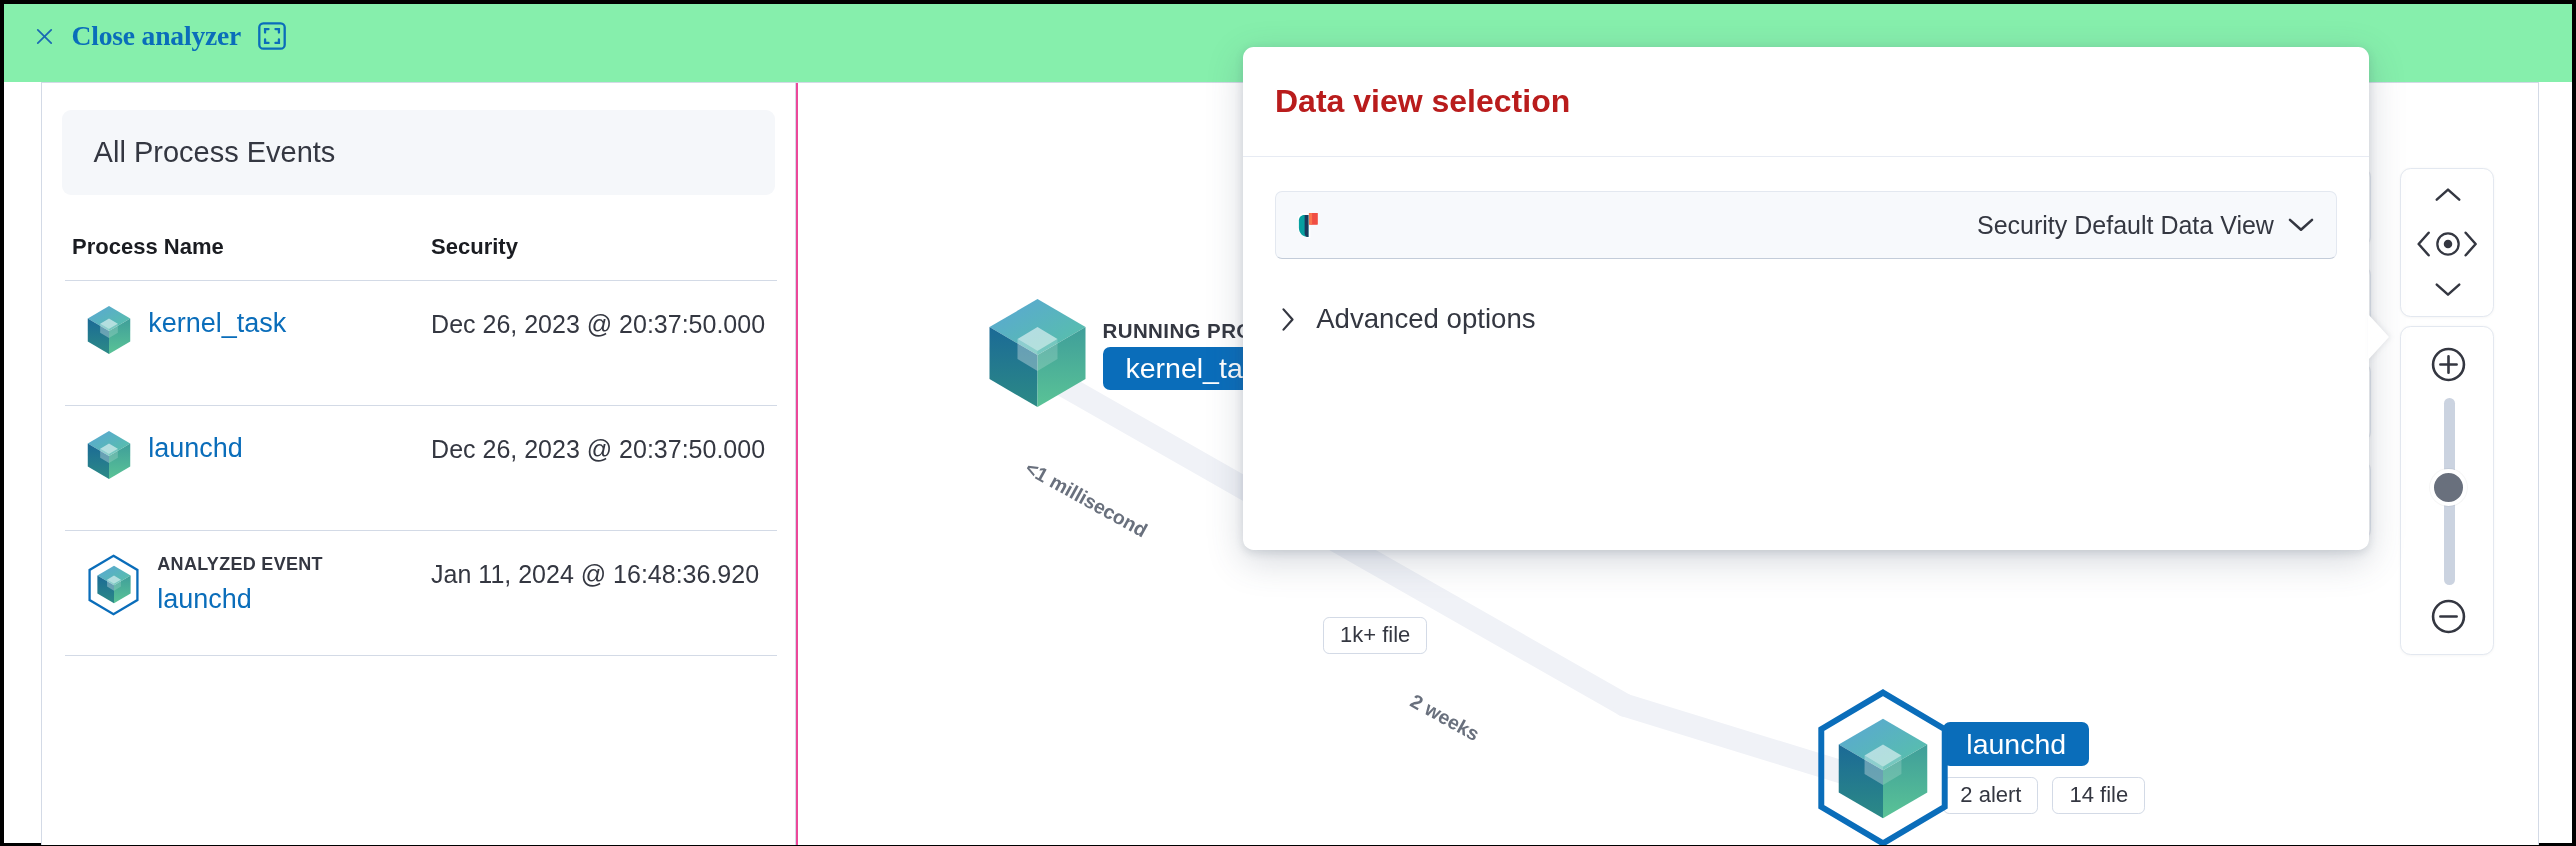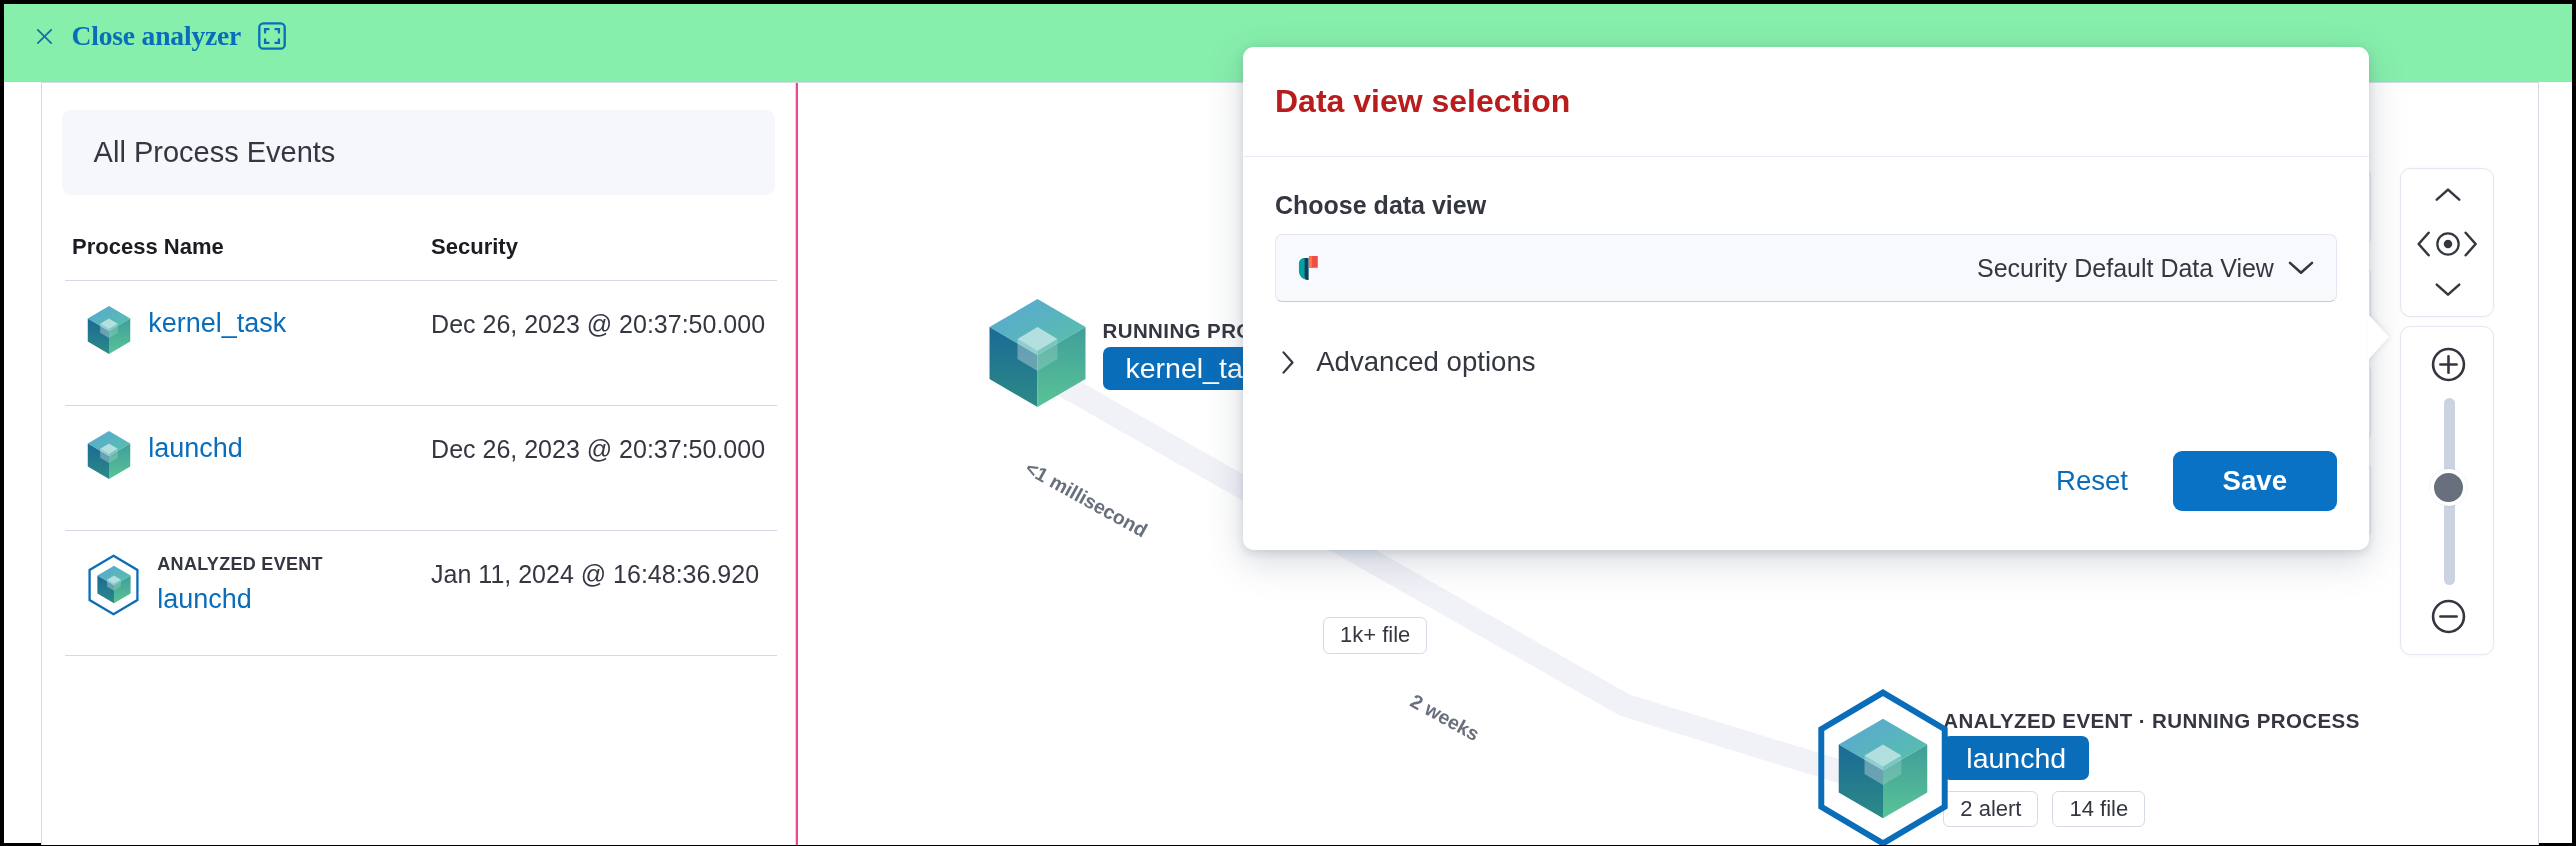--- a/index.html
+++ b/index.html
@@ -409,21 +409,20 @@
           <svg width="96" height="107" viewBox="0 0 52 58" style="position:relative">
             <polygon points="26,2 50,16 26,30 2,16" fill="url(#cgA)"></polygon>
             <polygon points="2,16 26,30 26,56 2,42" fill="url(#cgB)"></polygon>
             <polygon points="50,16 26,30 26,56 50,42" fill="url(#cgC)"></polygon>
             <polygon points="26,16 36,22 26,28 16,22" fill="#ffffff" opacity=".55"></polygon>
             <polygon points="16,22 26,28 26,38 16,32" fill="#ffffff" opacity=".32"></polygon>
             <polygon points="36,22 26,28 26,38 36,32" fill="#ffffff" opacity=".18"></polygon>
           </svg>
         </span>
         <span class="node-text" style="margin-left:-10.7px;">
-          <span class="node-kind" style="display:block">ANALYZED EVENT · RUNNING PROCESS</span>
           <span class="node-pill">launchd</span>
           <span class="node-badges">
             <span class="badge">2 alert</span>
             <span class="badge">14 file</span>
           </span>
         </span>
       </div>
 
       <div class="toolbar-left-col">
         <div class="tool-btn">
@@ -507,21 +506,20 @@
   </div>
 
   <div class="popover">
     <span class="popover-arrow"></span>
 
     <div class="popover-header">
       <span class="popover-title">Data view selection</span>
     </div>
 
     <div class="popover-body">
-      <div class="field-label">Choose data view</div>
 
       <div class="select-box">
         <svg class="elastic-mark" viewBox="0 0 24 28">
           <path d="M13.5 1h9v12h-9z" fill="#f04e43"></path>
           <path d="M2 7c0-3.3 2.7-6 6-6h7v26h-1C7 27 2 22 2 16z" fill="#ffffff"></path>
           <path d="M3 8.5C3 5.5 5.5 3 8.5 3H13v23h-.6C7.2 26 3 21.8 3 16.6z" fill="#07a0a0"></path>
           <path d="M8.8 3H13v23h-.6C10.6 26 9 24.4 9 22.4V3z" fill="#1b3a5c"></path>
           <path d="M13.5 1h9v12h-9z" fill="#f04e43"></path>
           <path d="M13.5 1h3.3v12h-3.3z" fill="#fa744e"></path>
         </svg>
@@ -536,20 +534,16 @@
       <div class="advanced-row">
         <span class="advanced-caret">
           <svg width="18" height="27" viewBox="0 0 16 24" fill="none" stroke="currentColor" stroke-width="2" stroke-linecap="round" stroke-linejoin="round">
               <polyline points="4,3 12,12 4,21"></polyline>
             </svg>
         </span>
         <span class="advanced-label">Advanced options</span>
       </div>
     </div>
 
-    <div class="popover-actions">
-      <button class="btn-reset">Reset</button>
-      <button class="btn-save">Save</button>
-    </div>
   </div>
 
 </div>
 
 
 </body></html>

